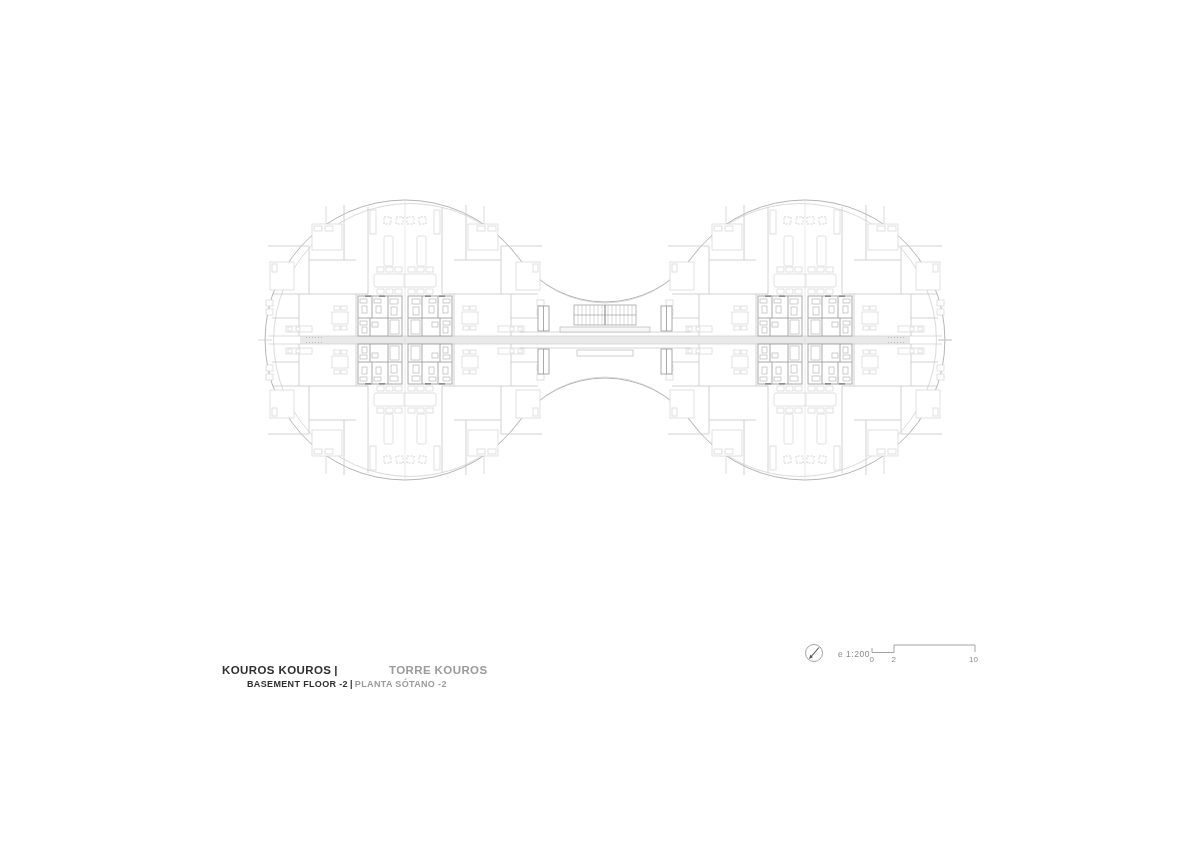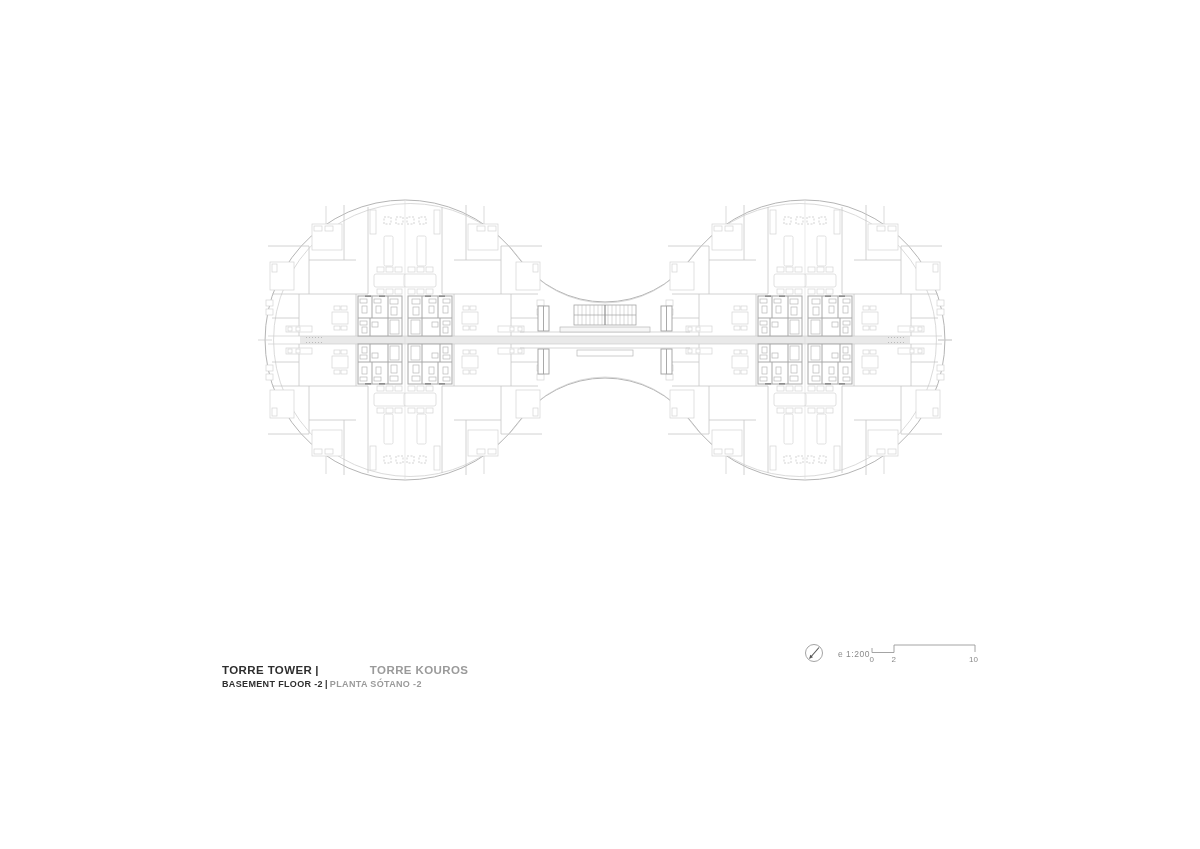--- a/index.html
+++ b/index.html
@@ -7,21 +7,21 @@
     position:relative;width:1200px;height:849px;background:#ffffff;overflow:hidden;
     font-family:"Liberation Sans", sans-serif;
   }
   .plan-wrap{position:absolute;left:0;top:0;width:1200px;height:849px;}
   
   .title-block{
     position:absolute;left:222px;top:663px;line-height:1.25;white-space:nowrap;
   }
   .tb-line1{font-size:11.5px;font-weight:bold;letter-spacing:0.4px;color:#2e2e2e;}
   .tb-line1 .sec{color:#9a9a9a;font-weight:bold;margin-left:48px;}
-  .tb-line2{font-size:9px;font-weight:bold;letter-spacing:0.35px;color:#2e2e2e;margin-top:2px;}
+  .tb-line2{font-size:9px;font-weight:bold;letter-spacing:0.35px;color:#2e2e2e;margin-top:2px;margin-left:25px;}
   .tb-line2 .sec{color:#9a9a9a;}
   .sep{color:#2e2e2e;font-weight:bold;padding:0 3px;}
   .tb-line2 .sep{padding:0 2px;}
   
   .scale-area{position:absolute;left:798px;top:637px;width:200px;height:32px;}
   svg{display:block;}
   text{font-family:"Liberation Sans", sans-serif;}
 </style>
 </head>
 <body>
@@ -188,21 +188,21 @@
         <use href="#waistTop"></use>
         <use href="#waistBottom"></use>
       </g>
 
       <path d="M938 340 H952" stroke="#c9c9c9" stroke-width="0.7" fill="none"></path>
     </svg>
   </div>
 
   <div class="title-block">
     <div class="tb-line1">
-      <span>TORRE TOWER</span><span class="sep">|</span><span class="sec">TORRE KOUROS</span>
+      <span>KOUROS KOUROS</span><span class="sep">|</span><span class="sec">TORRE KOUROS</span>
     </div>
     <div class="tb-line2">
       <span>BASEMENT FLOOR -2</span><span class="sep">|</span><span class="sec">PLANTA SÓTANO -2</span>
     </div>
   </div>
 
   <div class="scale-area">
     <svg width="200" height="32" viewBox="0 0 200 32">
 
       <g>

